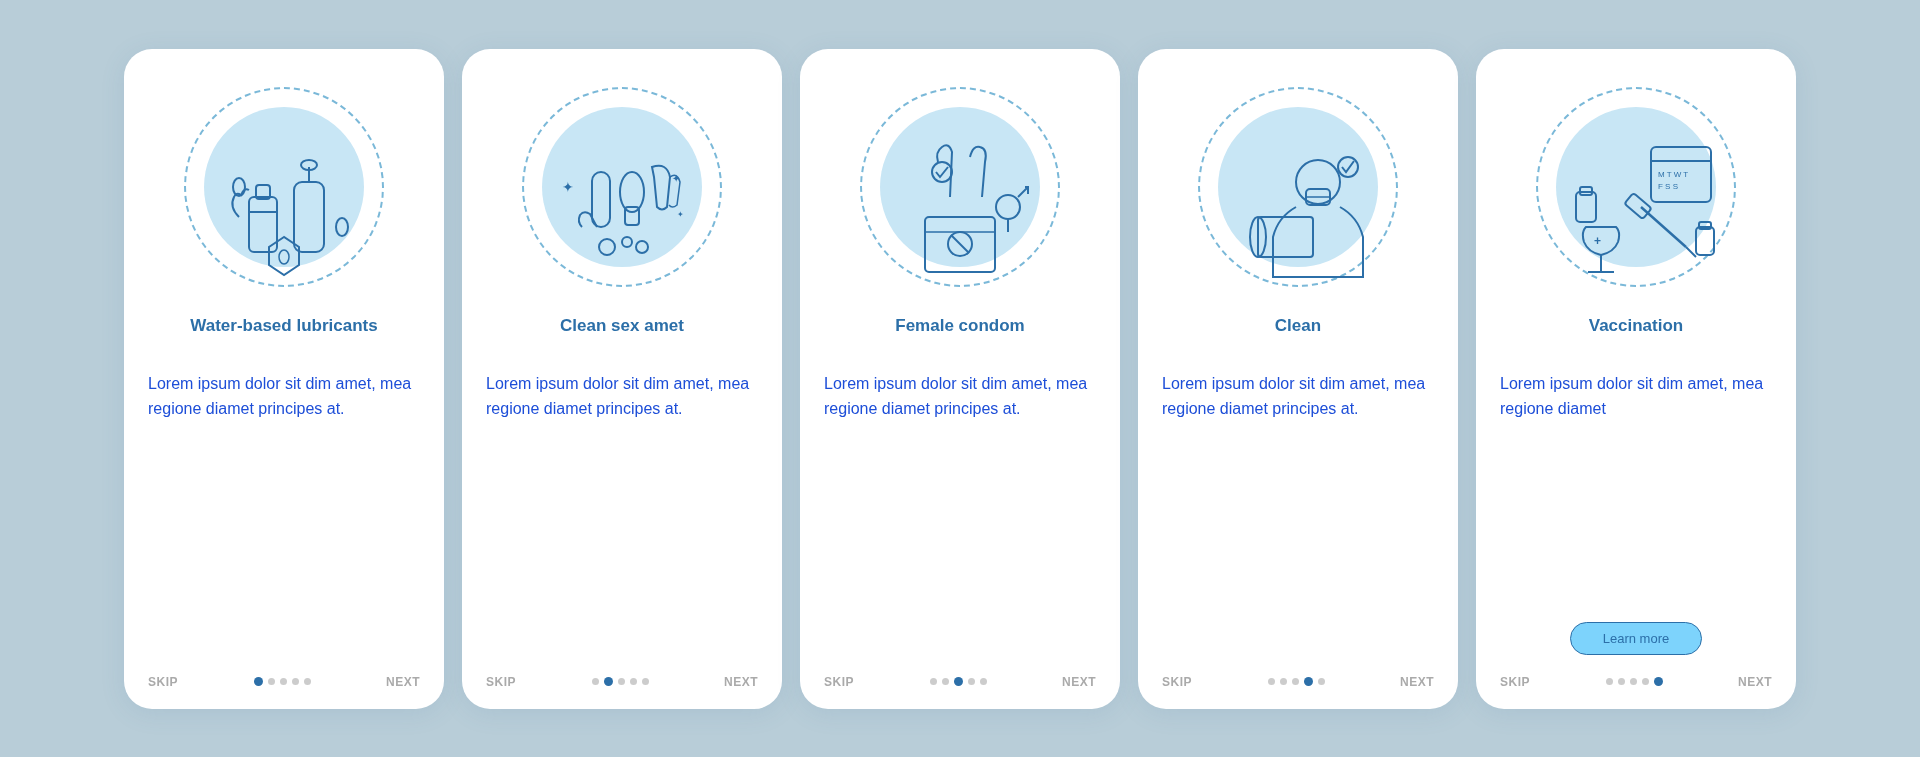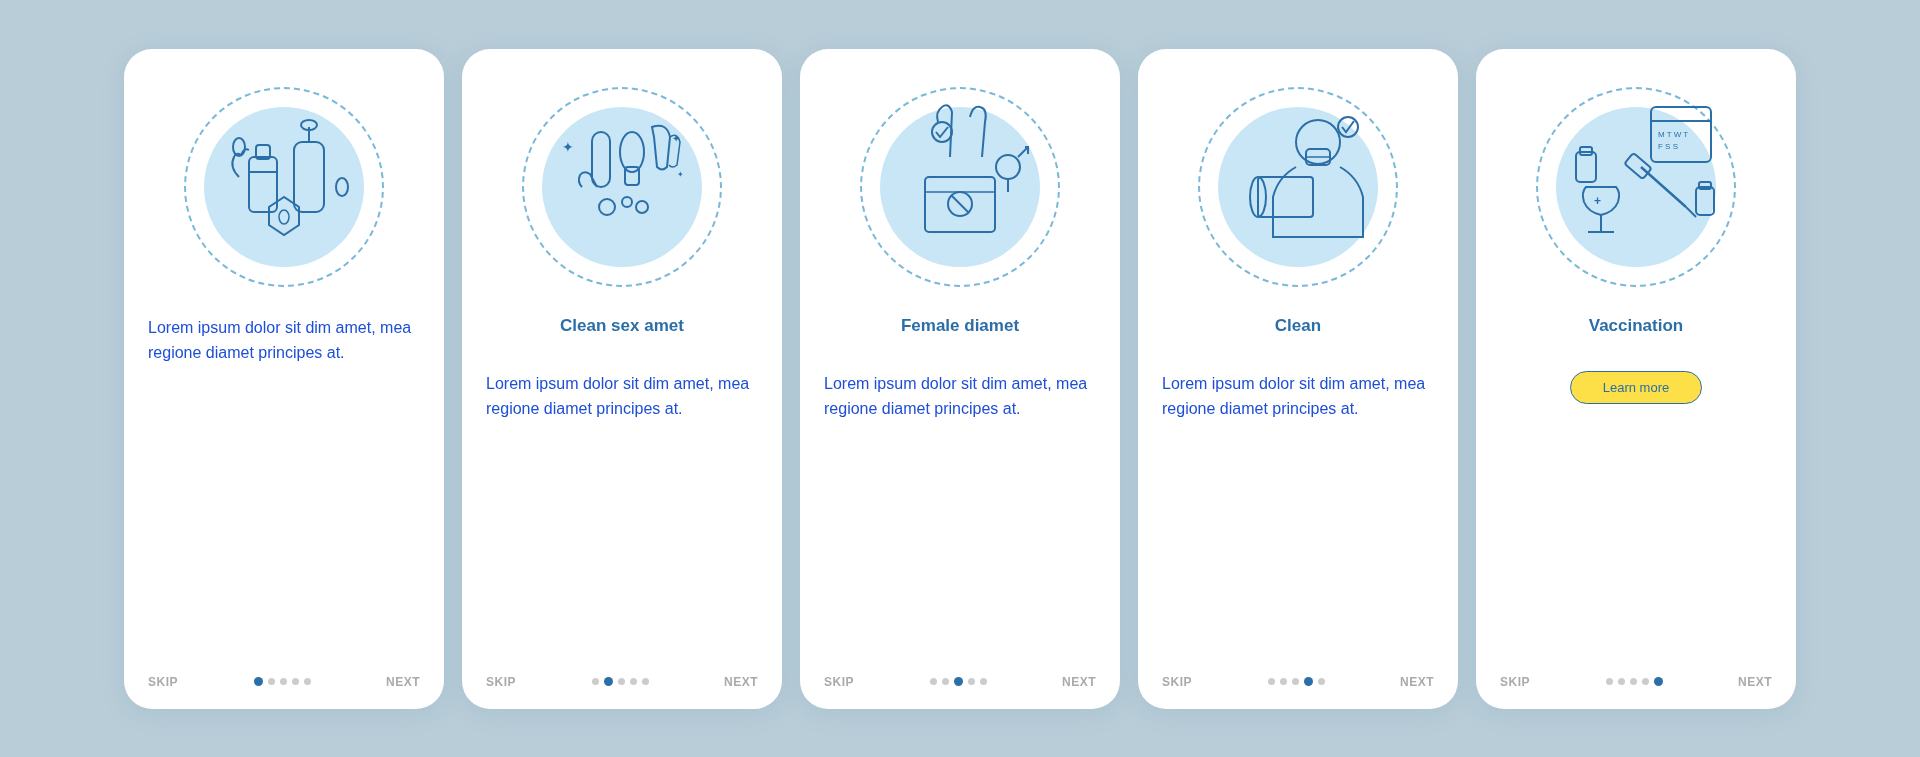--- a/index.html
+++ b/index.html
@@ -35,21 +35,21 @@
       box-shadow: 0 4px 24px rgba(80,120,160,0.13);
       position: relative;
     }
 
     .card-illustration {
       width: 220px;
       height: 220px;
       margin-bottom: 18px;
       position: relative;
       display: flex;
-      align-items: flex-start;
+      align-items: flex-end;
       justify-content: center;
     }
 
     .circle-bg {
       position: absolute;
       width: 160px;
       height: 160px;
       background: #c8e6f5;
       border-radius: 50%;
       top: 50%;
@@ -87,21 +87,21 @@
       flex: 1;
     }
 
     .learn-more-btn {
       border: 1.5px solid #2c6fa8;
       border-radius: 20px;
       padding: 8px 32px;
       color: #2c6fa8;
       font-size: 13px;
       font-weight: 500;
-      background: #fde047;
+      background: #7dd3fc;
       cursor: pointer;
       margin-bottom: 10px;
     }
 
     .card-footer {
       width: 100%;
       display: flex;
       align-items: center;
       justify-content: space-between;
       margin-top: auto;
@@ -167,20 +167,21 @@
 
         <ellipse cx="45" cy="70" rx="6" ry="9" fill="none" stroke="#2c6fa8" stroke-width="2"></ellipse>
         <ellipse cx="148" cy="110" rx="6" ry="9" fill="none" stroke="#2c6fa8" stroke-width="2"></ellipse>
 
         <polygon points="90,120 75,130 75,148 90,158 105,148 105,130" fill="none" stroke="#2c6fa8" stroke-width="2"></polygon>
         <ellipse cx="90" cy="140" rx="5" ry="7" fill="none" stroke="#2c6fa8" stroke-width="1.5"></ellipse>
 
         <path d="M45,100 Q35,90 40,80 Q42,75 47,78 Q50,70 55,73" fill="none" stroke="#2c6fa8" stroke-width="2"></path>
       </svg>
     </div>
+    <div class="card-title">Water-based lubricants</div>
     <div class="card-text">Lorem ipsum dolor sit dim amet, mea regione diamet principes at.</div>
     <div class="card-footer">
       <span class="skip-btn">SKIP</span>
       <div class="dots">
         <div class="dot active"></div>
         <div class="dot"></div>
         <div class="dot"></div>
         <div class="dot"></div>
         <div class="dot"></div>
       </div>
@@ -245,21 +246,21 @@
 
         <circle cx="72" cy="55" r="10" fill="none" stroke="#2c6fa8" stroke-width="2"></circle>
         <polyline points="66,55 70,60 78,50" fill="none" stroke="#2c6fa8" stroke-width="2"></polyline>
 
         <circle cx="138" cy="90" r="12" fill="none" stroke="#2c6fa8" stroke-width="2"></circle>
         <line x1="138" y1="102" x2="138" y2="115" stroke="#2c6fa8" stroke-width="2"></line>
         <line x1="148" y1="80" x2="158" y2="70" stroke="#2c6fa8" stroke-width="2"></line>
         <polyline points="155,70 158,70 158,77" fill="none" stroke="#2c6fa8" stroke-width="2"></polyline>
       </svg>
     </div>
-    <div class="card-title">Female diamet</div>
+    <div class="card-title">Female condom</div>
     <div class="card-text">Lorem ipsum dolor sit dim amet, mea regione diamet principes at.</div>
     <div class="card-footer">
       <span class="skip-btn">SKIP</span>
       <div class="dots">
         <div class="dot"></div>
         <div class="dot"></div>
         <div class="dot active"></div>
         <div class="dot"></div>
         <div class="dot"></div>
       </div>
@@ -322,20 +323,21 @@
         <text x="48" y="128" fill="#2c6fa8" font-size="12" font-weight="bold">+</text>
 
         <rect x="30" y="75" width="20" height="30" rx="4" fill="none" stroke="#2c6fa8" stroke-width="2"></rect>
         <rect x="34" y="70" width="12" height="8" rx="2" fill="none" stroke="#2c6fa8" stroke-width="2"></rect>
 
         <rect x="150" y="110" width="18" height="28" rx="4" fill="none" stroke="#2c6fa8" stroke-width="2"></rect>
         <rect x="153" y="105" width="12" height="7" rx="2" fill="none" stroke="#2c6fa8" stroke-width="2"></rect>
       </svg>
     </div>
     <div class="card-title">Vaccination</div>
+    <div class="card-text">Lorem ipsum dolor sit dim amet, mea regione diamet</div>
     <button class="learn-more-btn">Learn more</button>
     <div class="card-footer">
       <span class="skip-btn">SKIP</span>
       <div class="dots">
         <div class="dot"></div>
         <div class="dot"></div>
         <div class="dot"></div>
         <div class="dot"></div>
         <div class="dot active"></div>
       </div>

